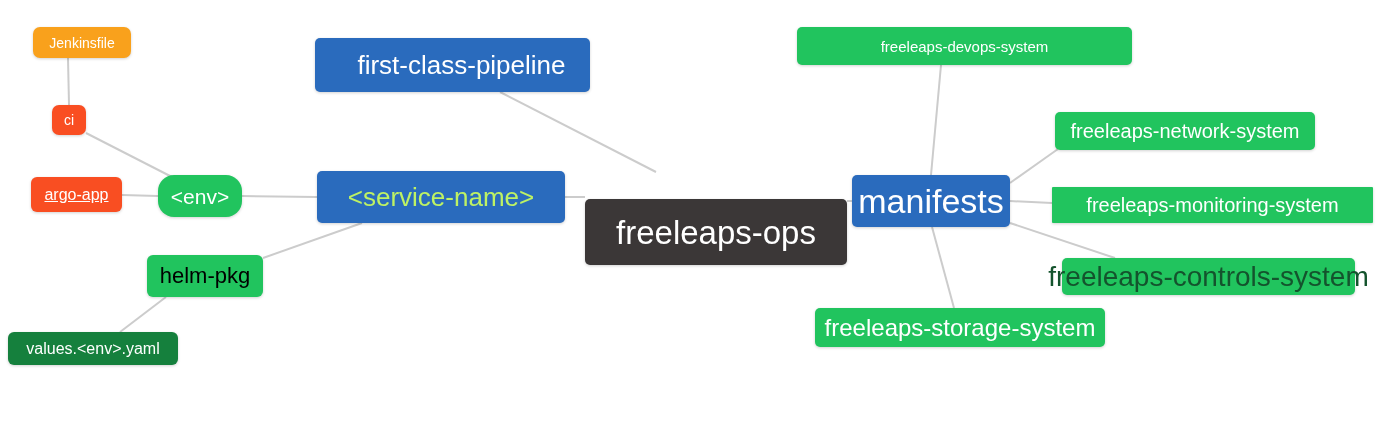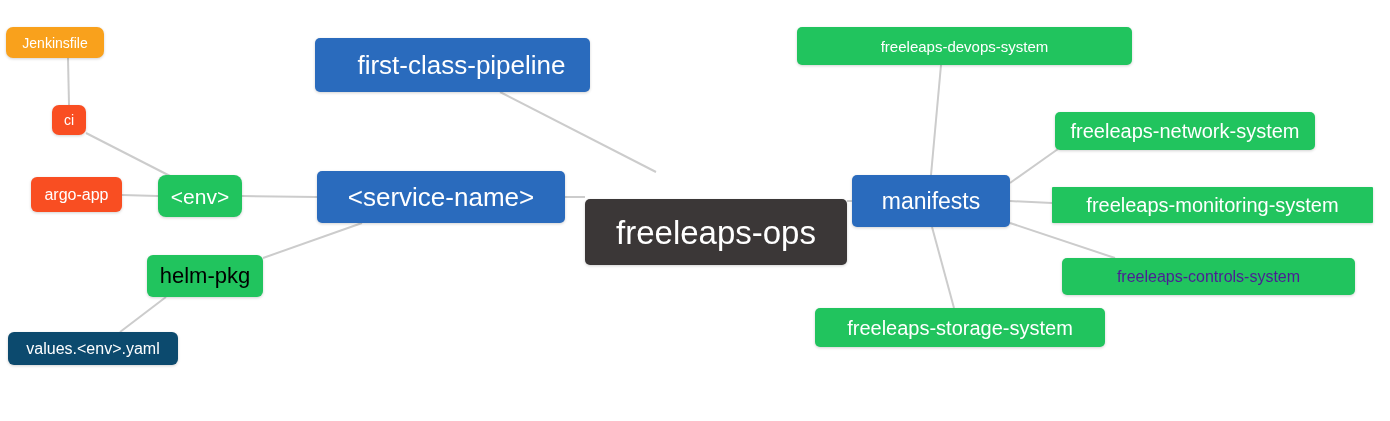--- a/index.html
+++ b/index.html
@@ -53,59 +53,59 @@
       <line x1="500" y1="92" x2="656" y2="172" stroke="#cccccc" stroke-width="2"></line>
       <line x1="565" y1="197" x2="585" y2="197" stroke="#cccccc" stroke-width="2"></line>
       <line x1="847" y1="201" x2="852" y2="201" stroke="#cccccc" stroke-width="2"></line>
       <line x1="931" y1="175" x2="941" y2="65" stroke="#cccccc" stroke-width="2"></line>
       <line x1="1010" y1="183" x2="1058" y2="149" stroke="#cccccc" stroke-width="2"></line>
       <line x1="1010" y1="201" x2="1052" y2="203" stroke="#cccccc" stroke-width="2"></line>
       <line x1="1010" y1="223" x2="1115" y2="258" stroke="#cccccc" stroke-width="2"></line>
       <line x1="932" y1="227" x2="954" y2="308" stroke="#cccccc" stroke-width="2"></line>
     </svg>
   <div id="node-layer">
-      <div class="node" style="left: 6px; top: 27px; width: 98px; height: 31px; font-size: 14px; border-radius: 7px; background: rgb(249, 161, 28); color: rgb(255, 255, 255);">
+      <div class="node" style="left: 33px; top: 27px; width: 98px; height: 31px; font-size: 14px; border-radius: 7px; background: rgb(249, 161, 28); color: rgb(255, 255, 255);">
         <span class="node-label">Jenkinsfile</span>
       </div>
       <div class="node" style="left: 52px; top: 105px; width: 34px; height: 30px; font-size: 14px; border-radius: 7px; background: rgb(249, 78, 34); color: rgb(255, 255, 255); text-align: center;">
         <span class="node-label">ci</span>
       </div>
-      <div class="node" style="left: 31px; top: 177px; width: 91px; height: 35px; font-size: 16px; border-radius: 6px; background: rgb(249, 78, 34); color: rgb(255, 255, 255);">
+      <div class="node" style="left: 31px; top: 177px; width: 91px; height: 35px; font-size: 16px; border-radius: 6px; background: rgb(249, 78, 34); color: rgb(255, 255, 255); text-decoration: underline;">
         <span class="node-label">argo-app</span>
       </div>
-      <div class="node" style="left: 158px; top: 175px; width: 84px; height: 42px; font-size: 21px; border-radius: 8px; background: rgb(33, 196, 94); color: rgb(255, 255, 255);">
+      <div class="node" style="left: 158px; top: 175px; width: 84px; height: 42px; font-size: 21px; border-radius: 16px; background: rgb(33, 196, 94); color: rgb(255, 255, 255);">
         <span class="node-label">&lt;env&gt;</span>
       </div>
       <div class="node" style="left: 147px; top: 255px; width: 116px; height: 42px; font-size: 22px; border-radius: 6px; background: rgb(33, 196, 94); color: #000000;">
         <span class="node-label">helm-pkg</span>
       </div>
-      <div class="node" style="left: 8px; top: 332px; width: 170px; height: 33px; font-size: 16px; border-radius: 6px; background: #0c4a6e; color: rgb(255, 255, 255);">
+      <div class="node" style="left: 8px; top: 332px; width: 170px; height: 33px; font-size: 16px; border-radius: 6px; background: #15803d; color: rgb(255, 255, 255);">
         <span class="node-label">values.&lt;env&gt;.yaml</span>
       </div>
       <div class="node" style="left: 315px; top: 38px; width: 275px; height: 54px; font-size: 26px; border-radius: 5px; background: rgb(42, 107, 189); color: rgb(255, 255, 255); padding-left: 18px;">
         <span class="node-label">first-class-pipeline</span>
       </div>
-      <div class="node" style="left: 317px; top: 171px; width: 248px; height: 52px; font-size: 26px; border-radius: 5px; background: rgb(42, 107, 189); color: #ffffff;">
+      <div class="node" style="left: 317px; top: 171px; width: 248px; height: 52px; font-size: 26px; border-radius: 5px; background: rgb(42, 107, 189); color: #bef264;">
         <span class="node-label">&lt;service-name&gt;</span>
       </div>
       <div class="node" style="left: 585px; top: 172px; width: 262px; height: 66px; font-size: 33px; border-radius: 5px; background: rgb(59, 55, 55); color: rgb(255, 255, 255); margin-top: 27px;">
         <span class="node-label">freeleaps-ops</span>
       </div>
-      <div class="node" style="left: 852px; top: 175px; width: 158px; height: 52px; font-size: 23px; border-radius: 5px; background: rgb(42, 107, 189); color: rgb(255, 255, 255);">
+      <div class="node" style="left: 852px; top: 175px; width: 158px; height: 52px; font-size: 34px; border-radius: 5px; background: rgb(42, 107, 189); color: rgb(255, 255, 255);">
         <span class="node-label">manifests</span>
       </div>
       <div class="node" style="left: 797px; top: 27px; width: 335px; height: 38px; font-size: 15px; border-radius: 5px; background: rgb(33, 196, 94); color: rgb(255, 255, 255);">
         <span class="node-label">freeleaps-devops-system</span>
       </div>
       <div class="node" style="left: 1055px; top: 112px; width: 260px; height: 38px; font-size: 20px; border-radius: 5px; background: rgb(33, 196, 94); color: rgb(255, 255, 255);">
         <span class="node-label">freeleaps-network-system</span>
       </div>
       <div class="node" style="left: 1052px; top: 187px; width: 321px; height: 36px; font-size: 20px; border-radius: 1px; background: rgb(33, 196, 94); color: rgb(255, 255, 255);">
         <span class="node-label">freeleaps-monitoring-system</span>
       </div>
-      <div class="node" style="left: 1062px; top: 258px; width: 293px; height: 37px; font-size: 16px; border-radius: 5px; background: rgb(33, 196, 94); color: #4c1d95;">
+      <div class="node" style="left: 1062px; top: 258px; width: 293px; height: 37px; font-size: 28px; border-radius: 5px; background: rgb(33, 196, 94); color: #14532d;">
         <span class="node-label">freeleaps-controls-system</span>
       </div>
-      <div class="node" style="left: 815px; top: 308px; width: 290px; height: 39px; font-size: 20px; border-radius: 5px; background: rgb(33, 196, 94); color: rgb(255, 255, 255);">
+      <div class="node" style="left: 815px; top: 308px; width: 290px; height: 39px; font-size: 24px; border-radius: 5px; background: rgb(33, 196, 94); color: rgb(255, 255, 255);">
         <span class="node-label">freeleaps-storage-system</span>
       </div>
     </div>
 </div>
 
 </body></html>

